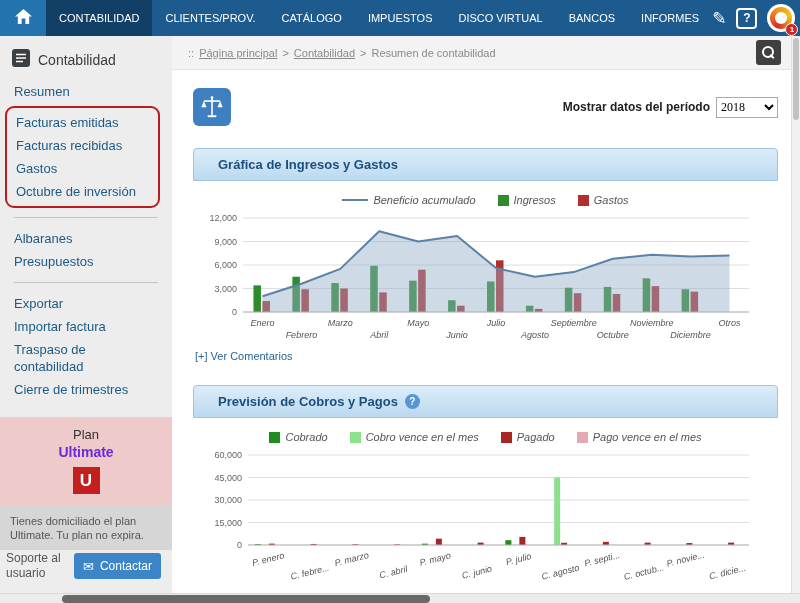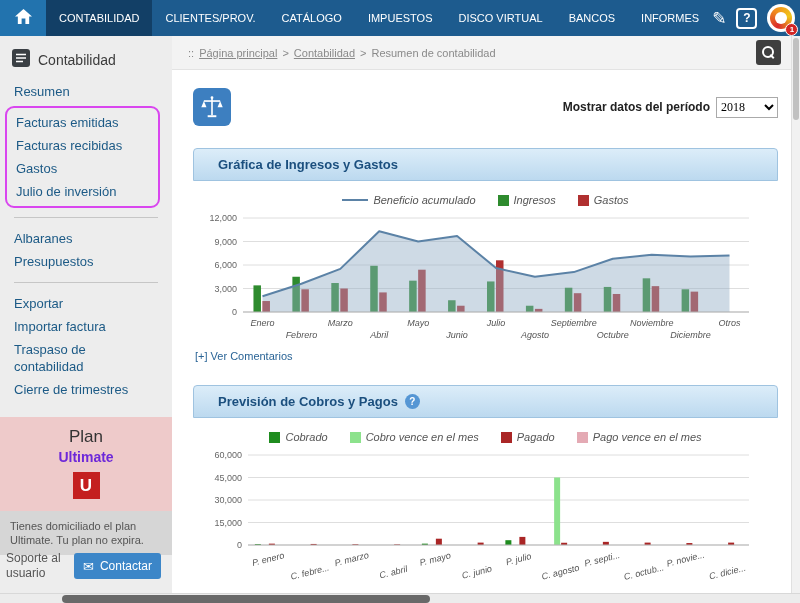--- a/index.html
+++ b/index.html
@@ -17,25 +17,25 @@
   .helpbox-btn{width:21px;height:21px;border:2px solid #fff;border-radius:4px;color:#fff;font-size:12px;font-weight:bold;display:flex;align-items:center;justify-content:center;cursor:pointer;}
   .logo{width:28px;height:28px;border-radius:50%;background:#fff;position:relative;cursor:pointer;display:flex;align-items:center;justify-content:center;}
   .logo-swirl{width:22px;height:22px;border-radius:50%;background:conic-gradient(from 200deg,#d92b2b,#f08c1e,#f0c51a,#d92b2b);position:relative;}
   .logo-swirl::after{content:"";position:absolute;inset:5px;background:#fff;border-radius:50%;}
   .logo-badge{position:absolute;right:-3px;bottom:-4px;width:13px;height:13px;border-radius:50%;background:#d22525;color:#fff;font-size:8px;font-weight:bold;display:flex;align-items:center;justify-content:center;border:1px solid #fff;}
 
   
   .sidebar{position:absolute;top:36px;left:0;width:172px;height:557px;background:#ededed;z-index:5;}
   .sb-header{display:flex;align-items:center;gap:8px;padding:13px 12px 10px;color:#3c3c3c;font-size:14px;}
   .sb-link{display:block;padding:3px 14px;color:#1c5a86;font-size:13px;cursor:pointer;line-height:17px;}
-  .hl-box{margin:3px 12px 3px 5px;border:2px solid #d946ef;border-radius:9px;padding:3px 0;}
+  .hl-box{margin:3px 12px 3px 5px;border:2px solid #b91c1c;border-radius:9px;padding:3px 0;}
   .hl-box .sb-link{padding-left:9px;}
   .divider{height:1px;background:#c6c6c6;margin:9px 14px;}
   .plan-box{background:#eecaca;text-align:center;padding:10px 0 12px;margin-top:16px;}
-  .plan-line1{font-size:17px;color:#333;}
+  .plan-line1{font-size:13px;color:#333;}
   .plan-line2{font-size:14px;color:#6d28d9;font-weight:bold;margin-top:2px;}
   .plan-badge{width:27px;height:27px;background:#c41f1f;color:#fff;font-weight:bold;font-size:17px;display:flex;align-items:center;justify-content:center;margin:7px auto 0;}
   .plan-note{background:#d6d6d6;color:#555;font-size:11px;padding:8px 10px;line-height:14px;}
   .support-row{position:absolute;bottom:12px;left:6px;right:4px;display:flex;align-items:center;gap:6px;}
   .support-label{color:#555;font-size:12px;line-height:15px;width:62px;}
   .contact-btn{background:#3c86c8;color:#fff;font-size:12px;padding:6px 9px;border-radius:3px;display:flex;gap:6px;align-items:center;cursor:pointer;border:none;}
   .envelope{font-size:13px;line-height:1;}
 
   
   .main{position:absolute;top:36px;left:172px;width:619px;height:557px;background:#fff;overflow:hidden;}
@@ -111,21 +111,21 @@
     </span>
     <span>Contabilidad</span>
   </div>
   <div>
       <div class="sb-link">Resumen</div>
     </div>
   <div class="hl-box">
       <div class="sb-link">Facturas emitidas</div>
       <div class="sb-link">Facturas recibidas</div>
       <div class="sb-link">Gastos</div>
-      <div class="sb-link">Julio de inversión</div>
+      <div class="sb-link">Octubre de inversión</div>
     </div>
   <div class="divider"></div>
   <div>
       <div class="sb-link">Albaranes</div>
       <div class="sb-link">Presupuestos</div>
     </div>
   <div class="divider"></div>
   <div>
       <div class="sb-link">Exportar</div>
       <div class="sb-link">Importar factura</div>

